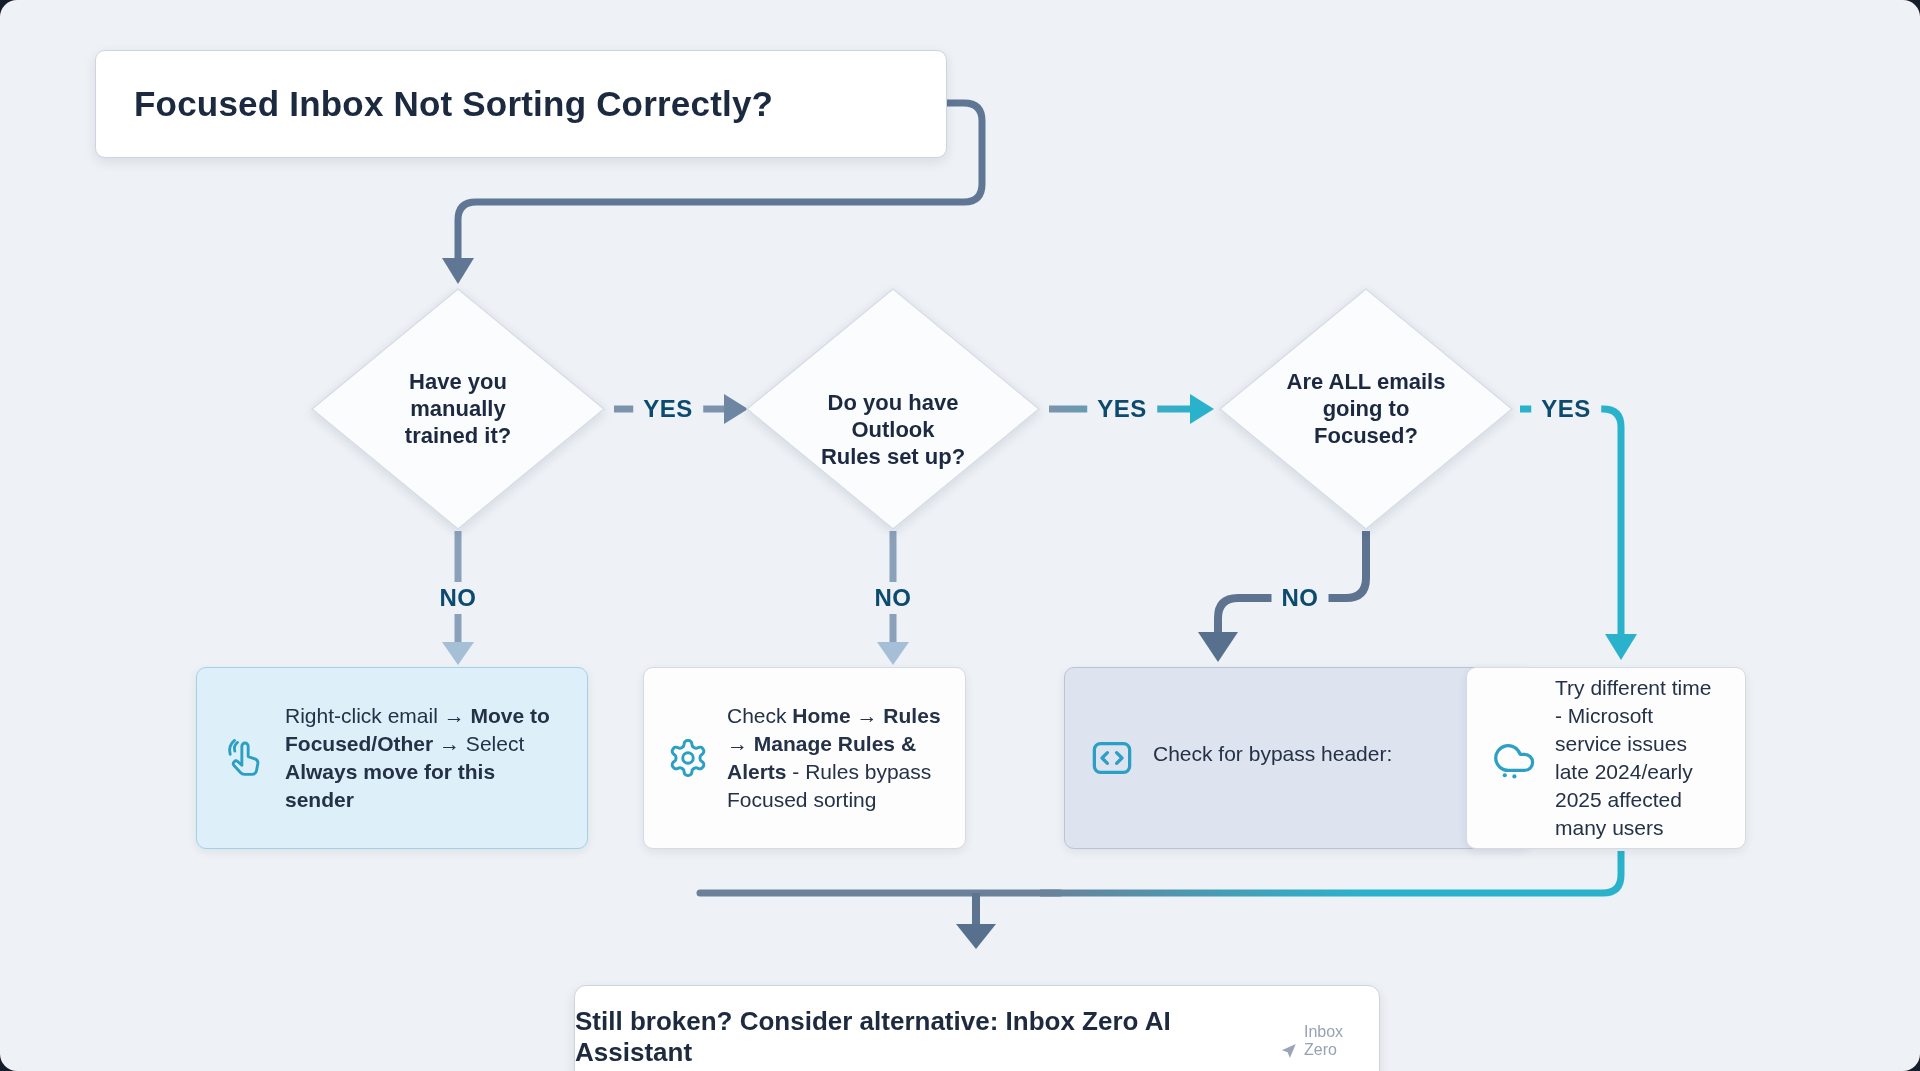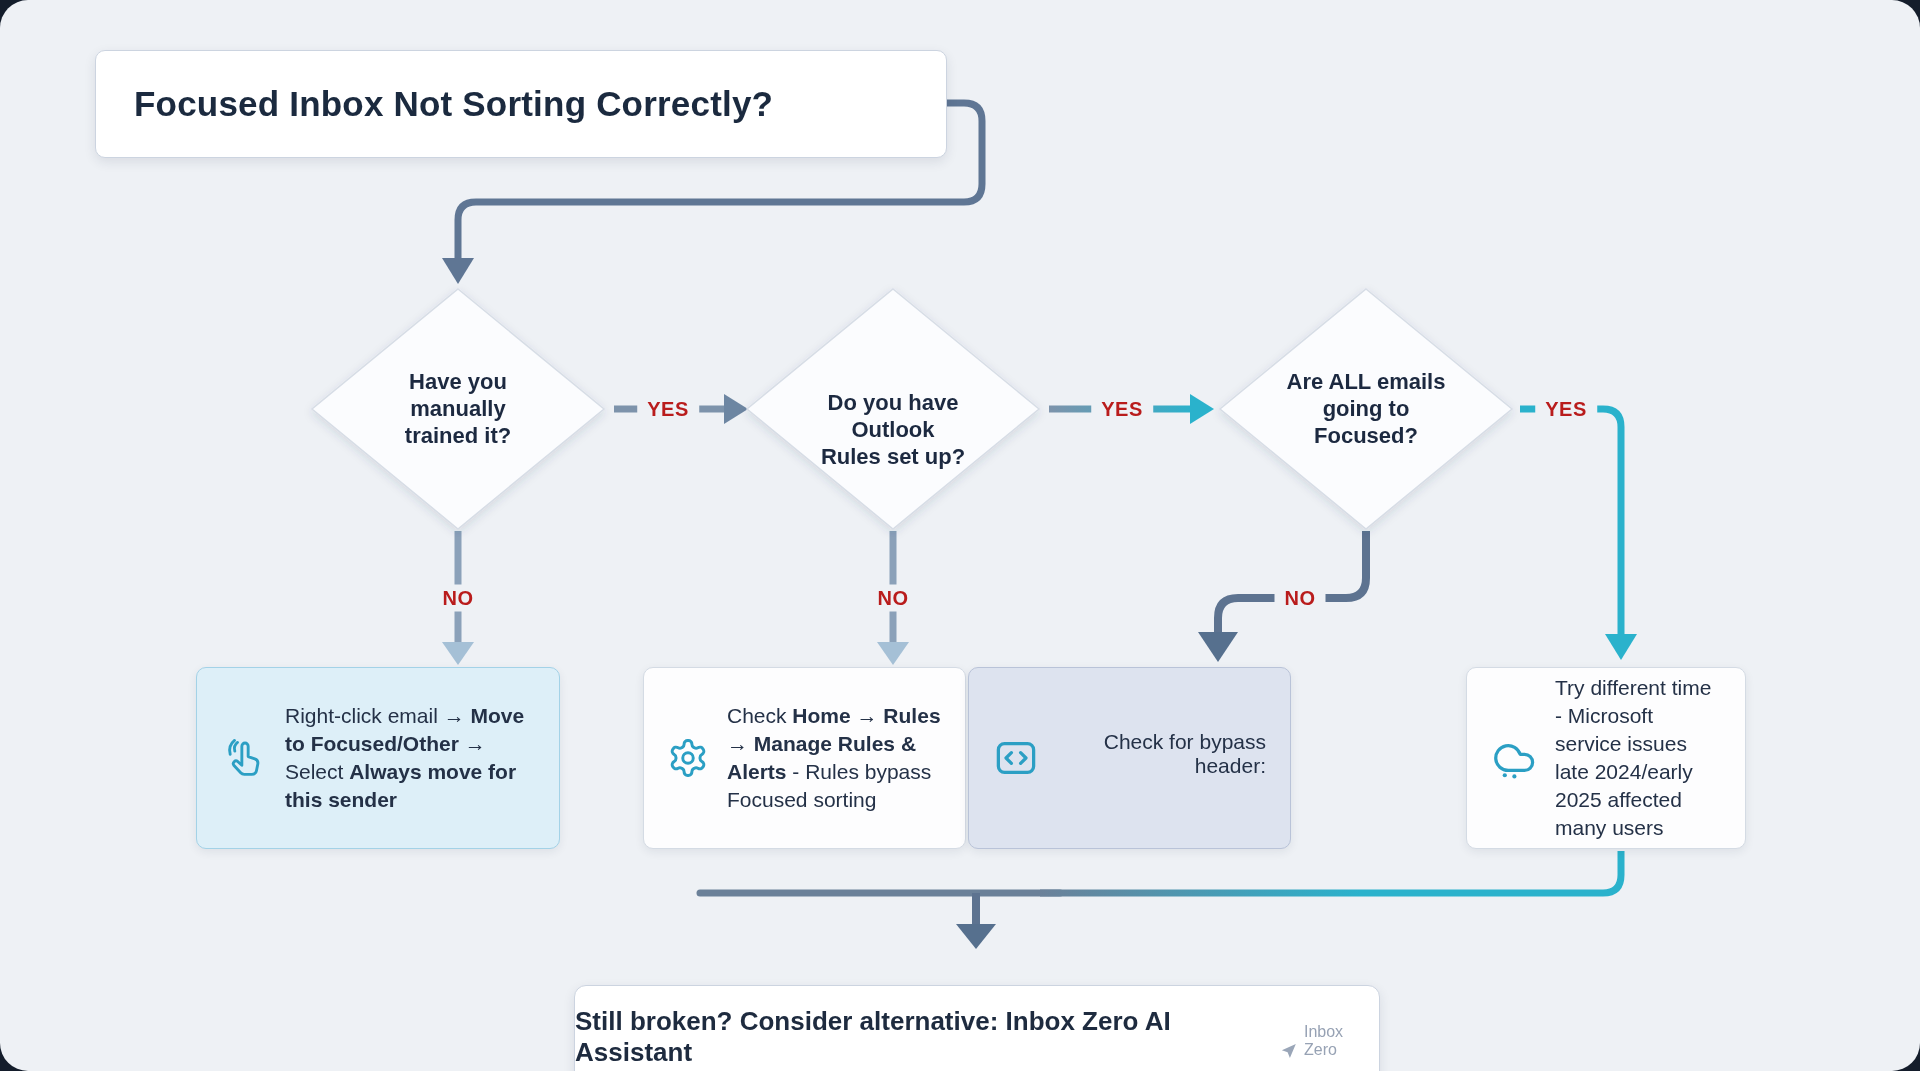--- a/index.html
+++ b/index.html
@@ -1,42 +1,42 @@
 <!DOCTYPE html>
 <html><head>
 <meta charset="utf-8">
 <style>
   html,body{margin:0;padding:0;width:1920px;height:1071px;overflow:hidden;
     font-family:"Liberation Sans",sans-serif;background:#141d2b;}
-  .canvas{position:absolute;inset:0;background:#eef1f5;border-radius:28px;overflow:hidden;}
+  .canvas{position:absolute;inset:0;background:#eef1f5;border-radius:17px;overflow:hidden;}
   .wires{position:absolute;left:0;top:0;width:1920px;height:1071px;z-index:1;}
 
   .title-box{position:absolute;left:95px;top:50px;width:852px;height:108px;background:#ffffff;
     border:1px solid #ccd4e0;border-radius:10px;box-shadow:0 4px 12px rgba(25,40,65,.10);
     display:flex;align-items:center;padding-left:38px;box-sizing:border-box;z-index:2;}
   .title-box span{font-size:35px;font-weight:700;color:#1b2a3f;letter-spacing:.2px;}
 
   .d-label{position:absolute;width:260px;transform:translate(-50%,-50%);text-align:center;
     font-size:22px;font-weight:700;line-height:1.22;color:#1c2940;white-space:pre-line;z-index:2;}
   .d1{left:458px;top:409px}.d2{left:893px;top:430px}.d3{left:1366px;top:409px}
 
   .edge-label{position:absolute;transform:translate(-50%,-50%);background:#eef1f5;
-    padding:2px 10px;font-size:20px;font-weight:700;color:#b91c1c;letter-spacing:.5px;z-index:3;}
+    padding:2px 10px;font-size:24px;font-weight:700;color:#0c4a6e;letter-spacing:.5px;z-index:3;}
   .yes1{left:668px;top:409px}.yes2{left:1122px;top:409px}.yes3{left:1566px;top:409px}
   .no1{left:458px;top:598px}.no2{left:893px;top:598px}.no3{left:1300px;top:598px}
 
   .result{position:absolute;top:667px;height:182px;border-radius:10px;box-sizing:border-box;
     display:flex;align-items:center;gap:18px;padding:0 24px;z-index:2;
     box-shadow:0 3px 10px rgba(25,40,65,.08);}
   .result .icon{flex:0 0 auto;display:flex;align-items:center;justify-content:center;}
   .result .txt{font-size:21px;line-height:1.34;color:#243147;}
   .result .txt .bold{font-weight:700;}
-  .box1{left:196px;width:364px;background:#ddeff8;border:1.5px solid #a3d2e7;}
+  .box1{left:196px;width:392px;background:#ddeff8;border:1.5px solid #a3d2e7;}
   .box2{left:643px;width:323px;background:#fdfdfe;border:1px solid #d4dbe4;padding-left:23px;}
-  .box3{left:968px;width:323px;background:#dde3ef;border:1px solid #b9c3d8;text-align:right;}
+  .box3{left:1064px;width:467px;background:#dde3ef;border:1px solid #b9c3d8;}
   .box4{left:1466px;width:280px;background:#fdfdfe;border:1px solid #d4dbe4;}
   .box3 .col{display:flex;flex-direction:column;}
   .box3 .heading{font-size:21px;font-weight:500;color:#243147;margin-bottom:9px;}
   .box3 pre{margin:0;font-family:"DejaVu Sans Mono",monospace;font-size:16px;line-height:1.5;
     color:#33405a;white-space:pre;}
 
   .footer-box{position:absolute;left:574px;top:951px;width:804px;height:102px;background:#ffffff;
     border:1px solid #ccd4e0;border-radius:12px;box-shadow:0 4px 12px rgba(25,40,65,.10);
     display:flex;flex-direction:row;align-items:center;justify-content:center;z-index:2;margin-top:34px;}
   .footer-box .headline{font-size:26px;font-weight:700;color:#1e2b3f;}

